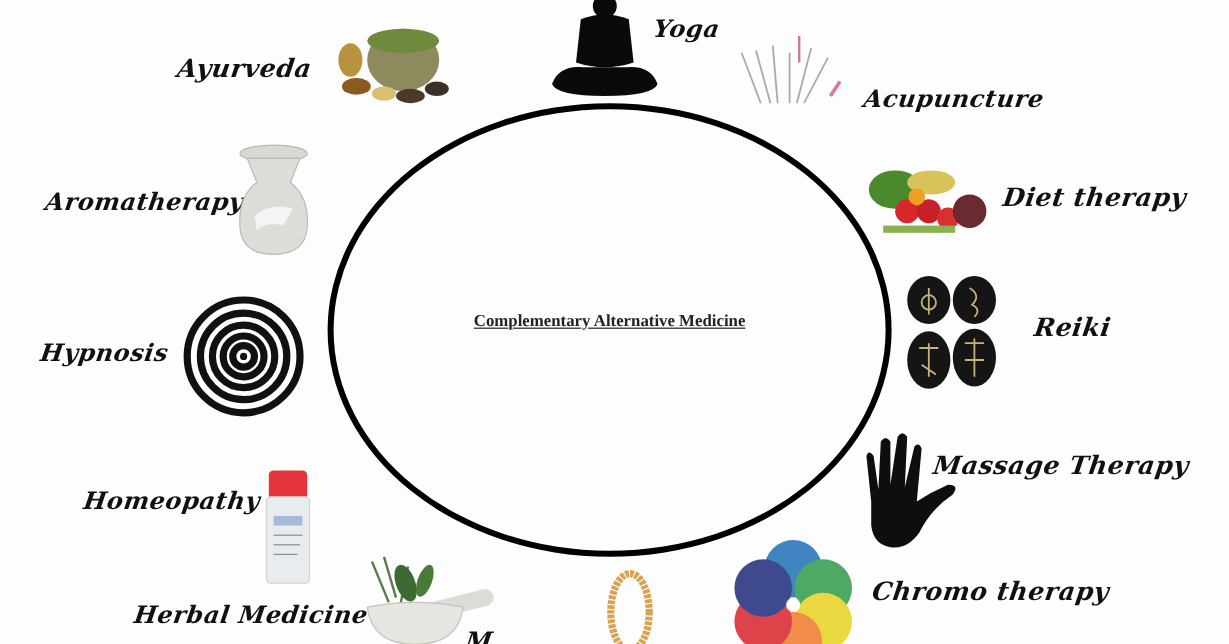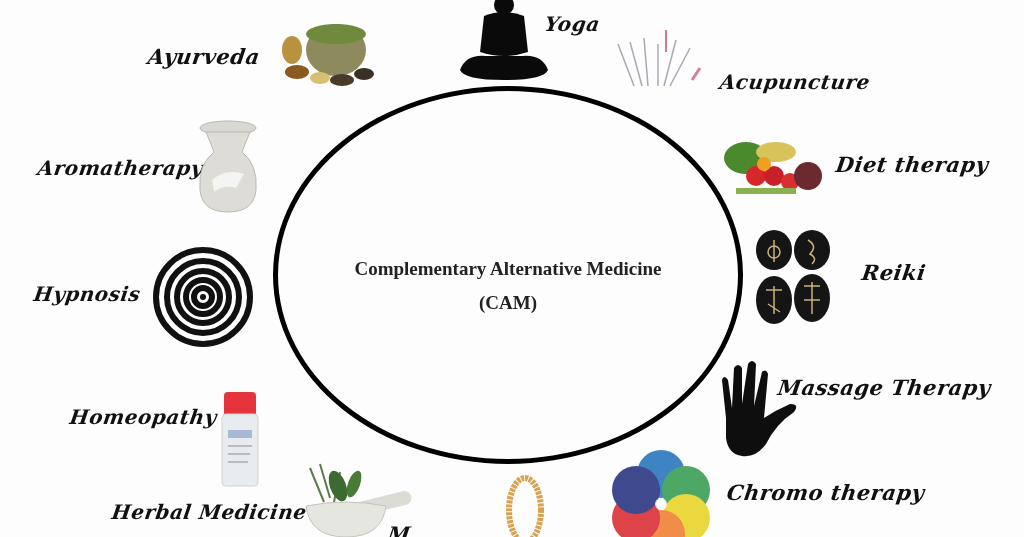--- a/index.html
+++ b/index.html
@@ -1,28 +1,27 @@
 <!DOCTYPE html>
 <html><head>
 <meta charset="utf-8">
 <style>
   html, body { margin:0; padding:0; }
   body { width:1024px; height:537px; background:#fdfdfd; position:relative; overflow:hidden; font-family:"Liberation Serif", serif; }
   .lbl { position:absolute; font-family:"DejaVu Serif", serif; font-style:italic; font-weight:bold; color:#111; white-space:nowrap; letter-spacing:0.5px; transform:skewX(-8deg); }
   .ico { position:absolute; }
   .circle { position:absolute; left:273px; top:86px; width:470px; height:378px; border:5px solid #000; border-radius:50%; box-sizing:border-box; }
-  .title { position:absolute; left:273px; top:252px; width:470px; text-align:center; font-family:"Liberation Serif", serif; font-weight:bold; font-size:19px; color:#222; line-height:34px; }
+  .title { position:absolute; left:273px; top:252px; width:470px; text-align:center; font-family:"Liberation Serif", serif; font-weight:bold; font-size:14px; color:#222; line-height:34px;text-decoration:underline; }
 </style>
 </head>
 <body>
 
 <div class="circle"></div>
 <div class="title">
   <div>Complementary Alternative Medicine</div>
-  <div>(CAM)</div>
 </div>
 
 <div class="lbl" style="left:148px;top:44px;font-size:21px;">Ayurveda</div>
 <svg class="ico" style="left:272px;top:12px" width="105" height="78">
   <ellipse cx="64" cy="38" rx="30" ry="26" fill="#8d8b5e"></ellipse>
   <ellipse cx="64" cy="22" rx="30" ry="10" fill="#6f8a3c"></ellipse>
   <ellipse cx="20" cy="38" rx="10" ry="14" fill="#b8923e"></ellipse>
   <ellipse cx="25" cy="60" rx="12" ry="7" fill="#8a5a20"></ellipse>
   <ellipse cx="48" cy="66" rx="10" ry="6" fill="#d8c070"></ellipse>
   <ellipse cx="70" cy="68" rx="12" ry="6" fill="#4a3a2a"></ellipse>

